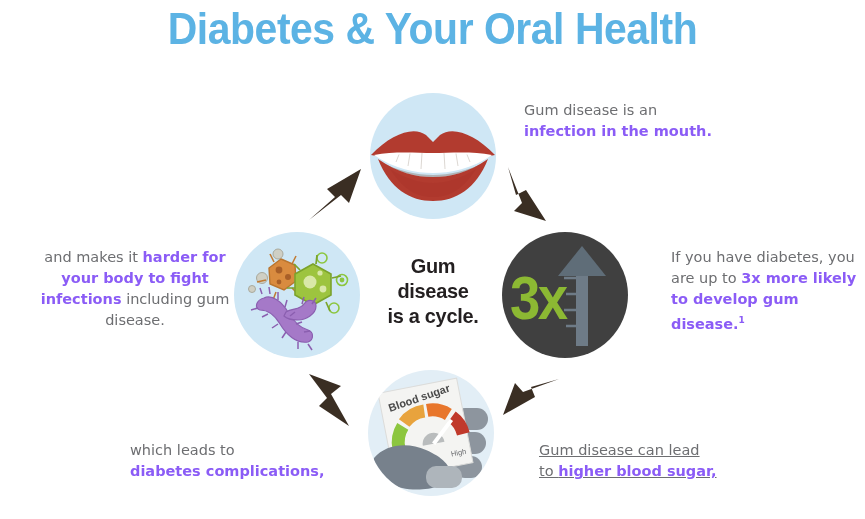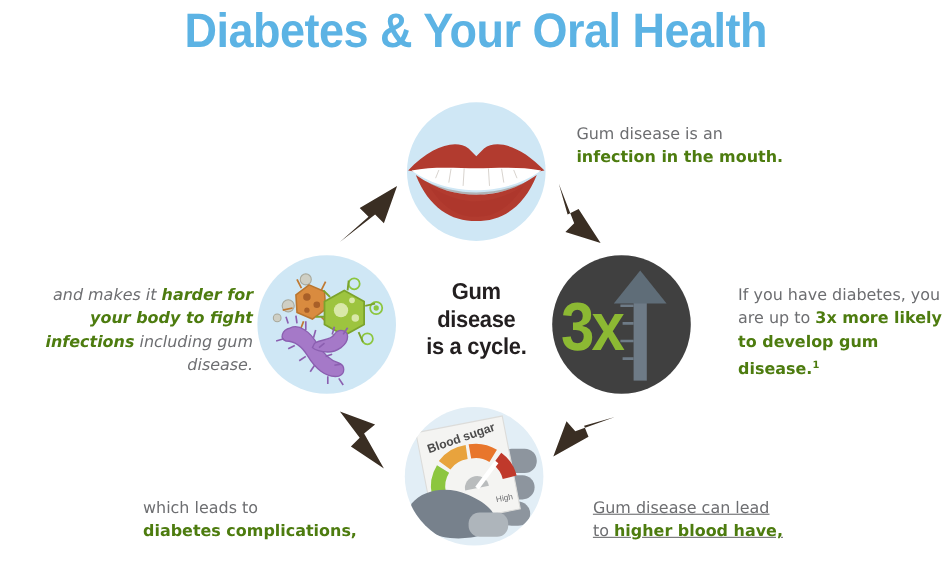--- a/index.html
+++ b/index.html
@@ -82,30 +82,29 @@
     transform: scaleX(0.95);
   }
 
   
   .caption {
     position: absolute;
     font-family: "DejaVu Sans", "Liberation Sans", sans-serif;
     font-size: 14.5px;
     line-height: 21px;
     color: #6d6e71;
-    margin-top: 12px;
-  }
-  .caption b { color: #4d7c0f; font-weight: bold; }
+  }
+  .caption b { color: #8b5cf6; font-weight: bold; }
   .caption sup { font-size: 9px; vertical-align: super; }
 
   #cap-top    { left: 524px; top: 100px; width: 210px; }
   #cap-right  { left: 671px; top: 247px; width: 205px; }
   #cap-bottom { left: 539px; top: 440px; width: 210px; text-decoration: underline; }
   #cap-left-bottom { left: 130px; top: 440px; width: 215px; text-align: left; }
-  #cap-left   { left: 40px;  top: 247px; width: 190px; text-align: right; font-style: italic; }
+  #cap-left   { left: 40px;  top: 247px; width: 190px; text-align: center; }
 
   
   .arrow { position: absolute; }
 </style>
 </head>
 <body>
 
 <div id="stage">
 
   <div id="title">Diabetes &amp; Your Oral Health</div>
@@ -277,21 +276,21 @@
     <b>infection in the mouth.</b>
   </div>
 
   <div class="caption" id="cap-right">
     <span>If you have diabetes,</span>
     <span>you are up to </span><b>3x more likely to develop gum disease.</b><b><sup>1</sup></b>
   </div>
 
   <div class="caption" id="cap-bottom">
     <span>Gum disease can lead</span><br>
-    <span>to </span><b>higher blood have,</b>
+    <span>to </span><b>higher blood sugar,</b>
   </div>
 
   <div class="caption" id="cap-left-bottom">
     <span>which leads to</span><br>
     <b>diabetes complications,</b>
   </div>
 
   <div class="caption" id="cap-left">
     <span>and makes it </span><b>harder for your body to fight infections</b><span> including gum disease.</span>
   </div>

